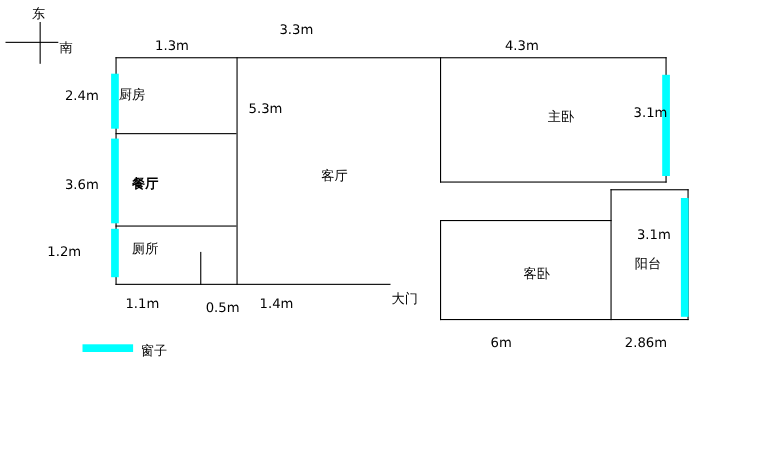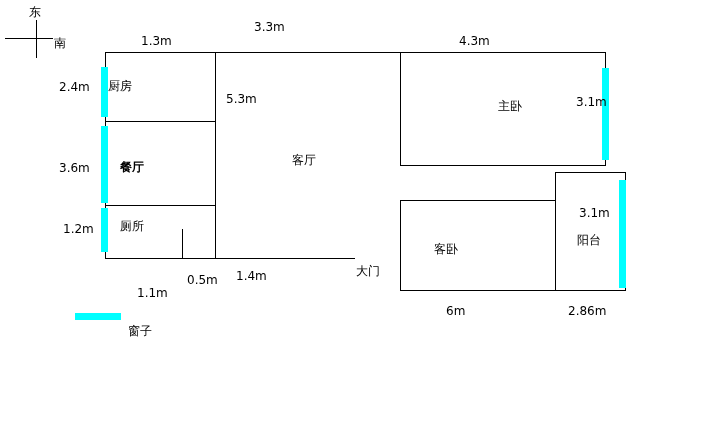--- a/index.html
+++ b/index.html
@@ -26,21 +26,21 @@
   <div class="wall" style="left:36px; top:20px; width:1px; height:38px;"></div>
   <div class="wall" style="left:5px; top:38px; width:48px; height:1px;"></div>
   <div class="lbl" style="left:54px; top:36px;">南</div>
 
   <div class="lbl" style="left:141px; top:34px;">1.3m</div>
   <div class="lbl" style="left:254px; top:20px;">3.3m</div>
   <div class="lbl" style="left:459px; top:34px;">4.3m</div>
 
   <div class="lbl" style="left:59px; top:80px;">2.4m</div>
   <div class="lbl" style="left:59px; top:161px;">3.6m</div>
-  <div class="lbl" style="left:43px; top:222px;margin-left:20px;">1.2m</div>
+  <div class="lbl" style="left:43px; top:222px;">1.2m</div>
 
   <div class="wall" style="left:105px; top:52px; width:501px; height:1px;"></div>
   <div class="wall" style="left:105px; top:52px; width:1px; height:207px;"></div>
   <div class="wall" style="left:105px; top:258px; width:250px; height:1px;"></div>
   <div class="wall" style="left:105px; top:121px; width:110px; height:1px;"></div>
   <div class="wall" style="left:105px; top:205px; width:110px; height:1px;"></div>
   <div class="wall" style="left:215px; top:52px; width:1px; height:207px;"></div>
   <div class="wall" style="left:182px; top:229px; width:1px; height:30px;"></div>
 
   <div class="wall" style="left:400px; top:52px; width:1px; height:114px;"></div>
@@ -58,30 +58,30 @@
   <div class="window" style="left:101px; top:126px; width:7px; height:77px;"></div>
   <div class="window" style="left:101px; top:208px; width:7px; height:44px;"></div>
   <div class="window" style="left:602px; top:68px; width:7px; height:92px;"></div>
   <div class="window" style="left:619px; top:180px; width:7px; height:108px;"></div>
 
   <div class="lbl" style="left:108px; top:79px;">厨房</div>
   <div class="lbl" style="left:120px; top:160px;font-weight:bold;">餐厅</div>
   <div class="lbl" style="left:120px; top:219px;">厕所</div>
   <div class="lbl" style="left:292px; top:153px;">客厅</div>
   <div class="lbl" style="left:498px; top:99px;">主卧</div>
-  <div class="lbl" style="left:434px; top:242px;">客卧</div>
+  <div class="lbl" style="left:476px; top:242px;">客卧</div>
   <div class="lbl" style="left:577px; top:233px;">阳台</div>
   <div class="lbl" style="left:356px; top:264px;">大门</div>
 
   <div class="lbl" style="left:226px; top:92px;">5.3m</div>
   <div class="lbl" style="left:576px; top:95px;">3.1m</div>
   <div class="lbl" style="left:579px; top:206px;">3.1m</div>
 
-  <div class="lbl" style="left:137px; top:269px;margin-top:17px;">1.1m</div>
+  <div class="lbl" style="left:114px; top:269px;">1.1m</div>
   <div class="lbl" style="left:187px; top:273px;">0.5m</div>
   <div class="lbl" style="left:236px; top:269px;">1.4m</div>
   <div class="lbl" style="left:446px; top:304px;">6m</div>
   <div class="lbl" style="left:568px; top:304px;">2.86m</div>
 
   <div class="window" style="left:75px; top:313px; width:46px; height:7px;"></div>
-  <div class="lbl" style="left:128px; top:312px;margin-top:12px;">窗子</div>
+  <div class="lbl" style="left:128px; top:312px;">窗子</div>
 
 </div>
 
 </body></html>

